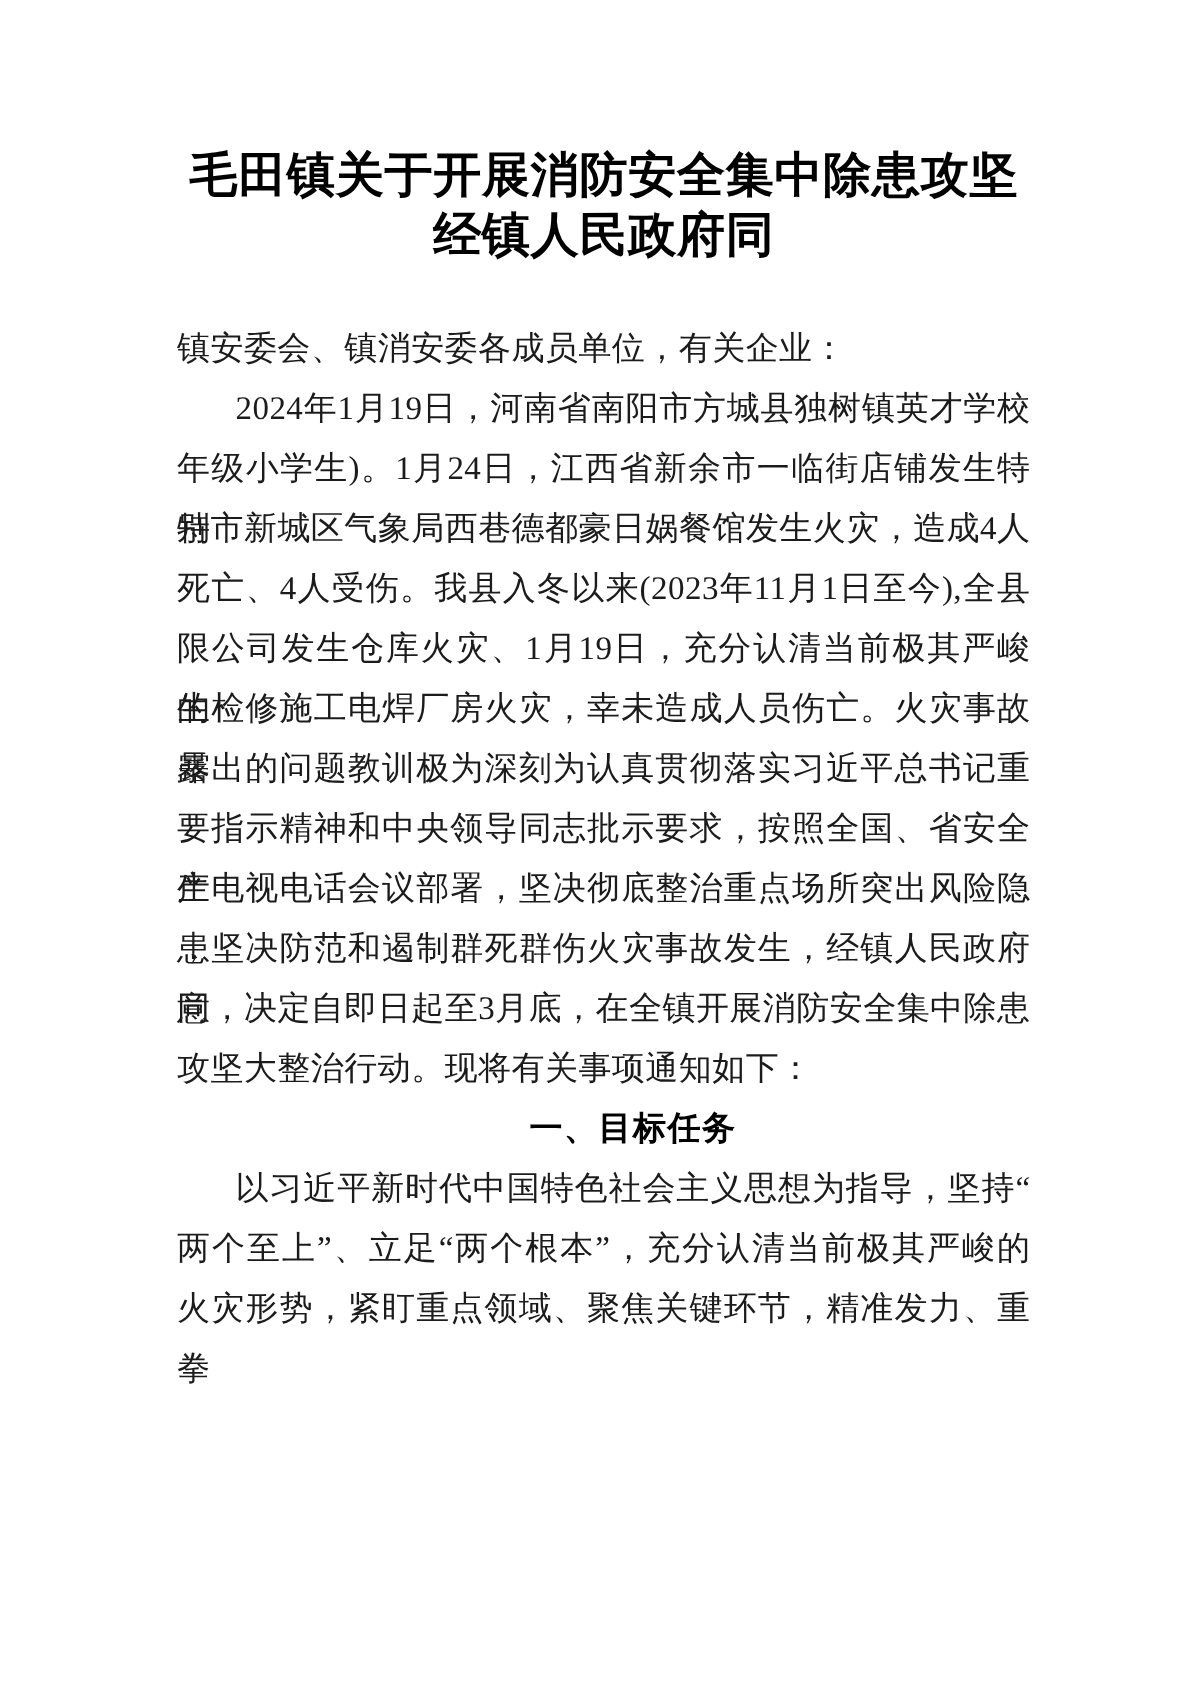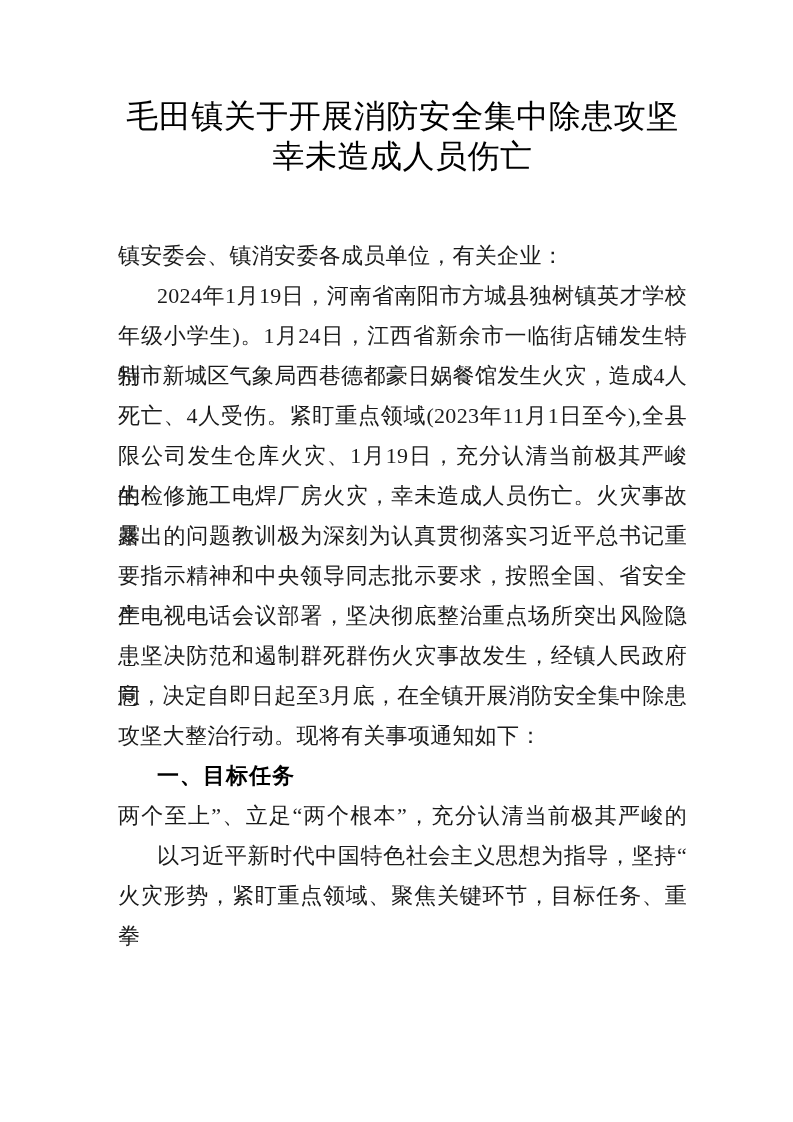--- a/index.html
+++ b/index.html
@@ -12,77 +12,78 @@
     color:#1b1b1b;
   }
   .content {
     position:absolute;
     left:118px; top:0;
     width:569px;
   }
   .doc-title {
     margin-top:96px;
     text-align:center;
-    font-weight:normal;
+    font-weight:bold;
     color:#000;
     font-size:32px;
     line-height:40px;
     letter-spacing:0.5px;
   }
-  .doc-body { margin-top:60px; }
+  .doc-body { margin-top:36px; }
   .block { margin:0; }
   .line {
     font-size:22px;
     line-height:40px;
     height:40px;
     color:#1b1b1b;
     letter-spacing:0.3px;
   }
   .line.j {
     text-align:justify;
     text-align-last:justify;
   }
   .line.indent { padding-left:39px; }
   .line.heading-line {
     font-family:"Liberation Sans", sans-serif;
     font-weight:bold;
     color:#000;
     letter-spacing:1px;
+    text-align:center;
   }
 </style>
 </head>
 <body>
 
 <div class="page">
   <div class="content">
     <div class="doc-title">
       <div>毛田镇关于开展消防安全集中除患攻坚</div>
-      <div>幸未造成人员伤亡</div>
+      <div>经镇人民政府同</div>
     </div>
     <div class="doc-body">
         <div class="block salutation">
           <div class="line">镇安委会、镇消安委各成员单位，有关企业：</div>
         </div>
         <div class="block body">
           <div class="line indent j">2024年1月19日，河南省南阳市方城县独树镇英才学校</div>
           <div class="line j">年级小学生)。1月24日，江西省新余市一临街店铺发生特别</div>
           <div class="line j">特市新城区气象局西巷德都豪日娲餐馆发生火灾，造成4人</div>
-          <div class="line j">死亡、4人受伤。紧盯重点领域(2023年11月1日至今),全县</div>
+          <div class="line j">死亡、4人受伤。我县入冬以来(2023年11月1日至今),全县</div>
           <div class="line j">限公司发生仓库火灾、1月19日，充分认清当前极其严峻的</div>
           <div class="line j">生检修施工电焊厂房火灾，幸未造成人员伤亡。火灾事故暴</div>
           <div class="line j">露出的问题教训极为深刻为认真贯彻落实习近平总书记重</div>
           <div class="line j">要指示精神和中央领导同志批示要求，按照全国、省安全生</div>
           <div class="line j">产电视电话会议部署，坚决彻底整治重点场所突出风险隐患</div>
           <div class="line j">，坚决防范和遏制群死群伤火灾事故发生，经镇人民政府同</div>
           <div class="line j">意，决定自即日起至3月底，在全镇开展消防安全集中除患</div>
           <div class="line">攻坚大整治行动。现将有关事项通知如下：</div>
         </div>
         <div class="block heading">
           <div class="line heading-line indent">一、目标任务</div>
         </div>
         <div class="block body">
+          <div class="line indent j">以习近平新时代中国特色社会主义思想为指导，坚持“</div>
           <div class="line j">两个至上”、立足“两个根本”，充分认清当前极其严峻的</div>
-          <div class="line indent j">以习近平新时代中国特色社会主义思想为指导，坚持“</div>
-          <div class="line j">火灾形势，紧盯重点领域、聚焦关键环节，目标任务、重拳</div>
+          <div class="line j">火灾形势，紧盯重点领域、聚焦关键环节，精准发力、重拳</div>
         </div>
       </div>
   </div>
 </div>
 
 </body></html>

